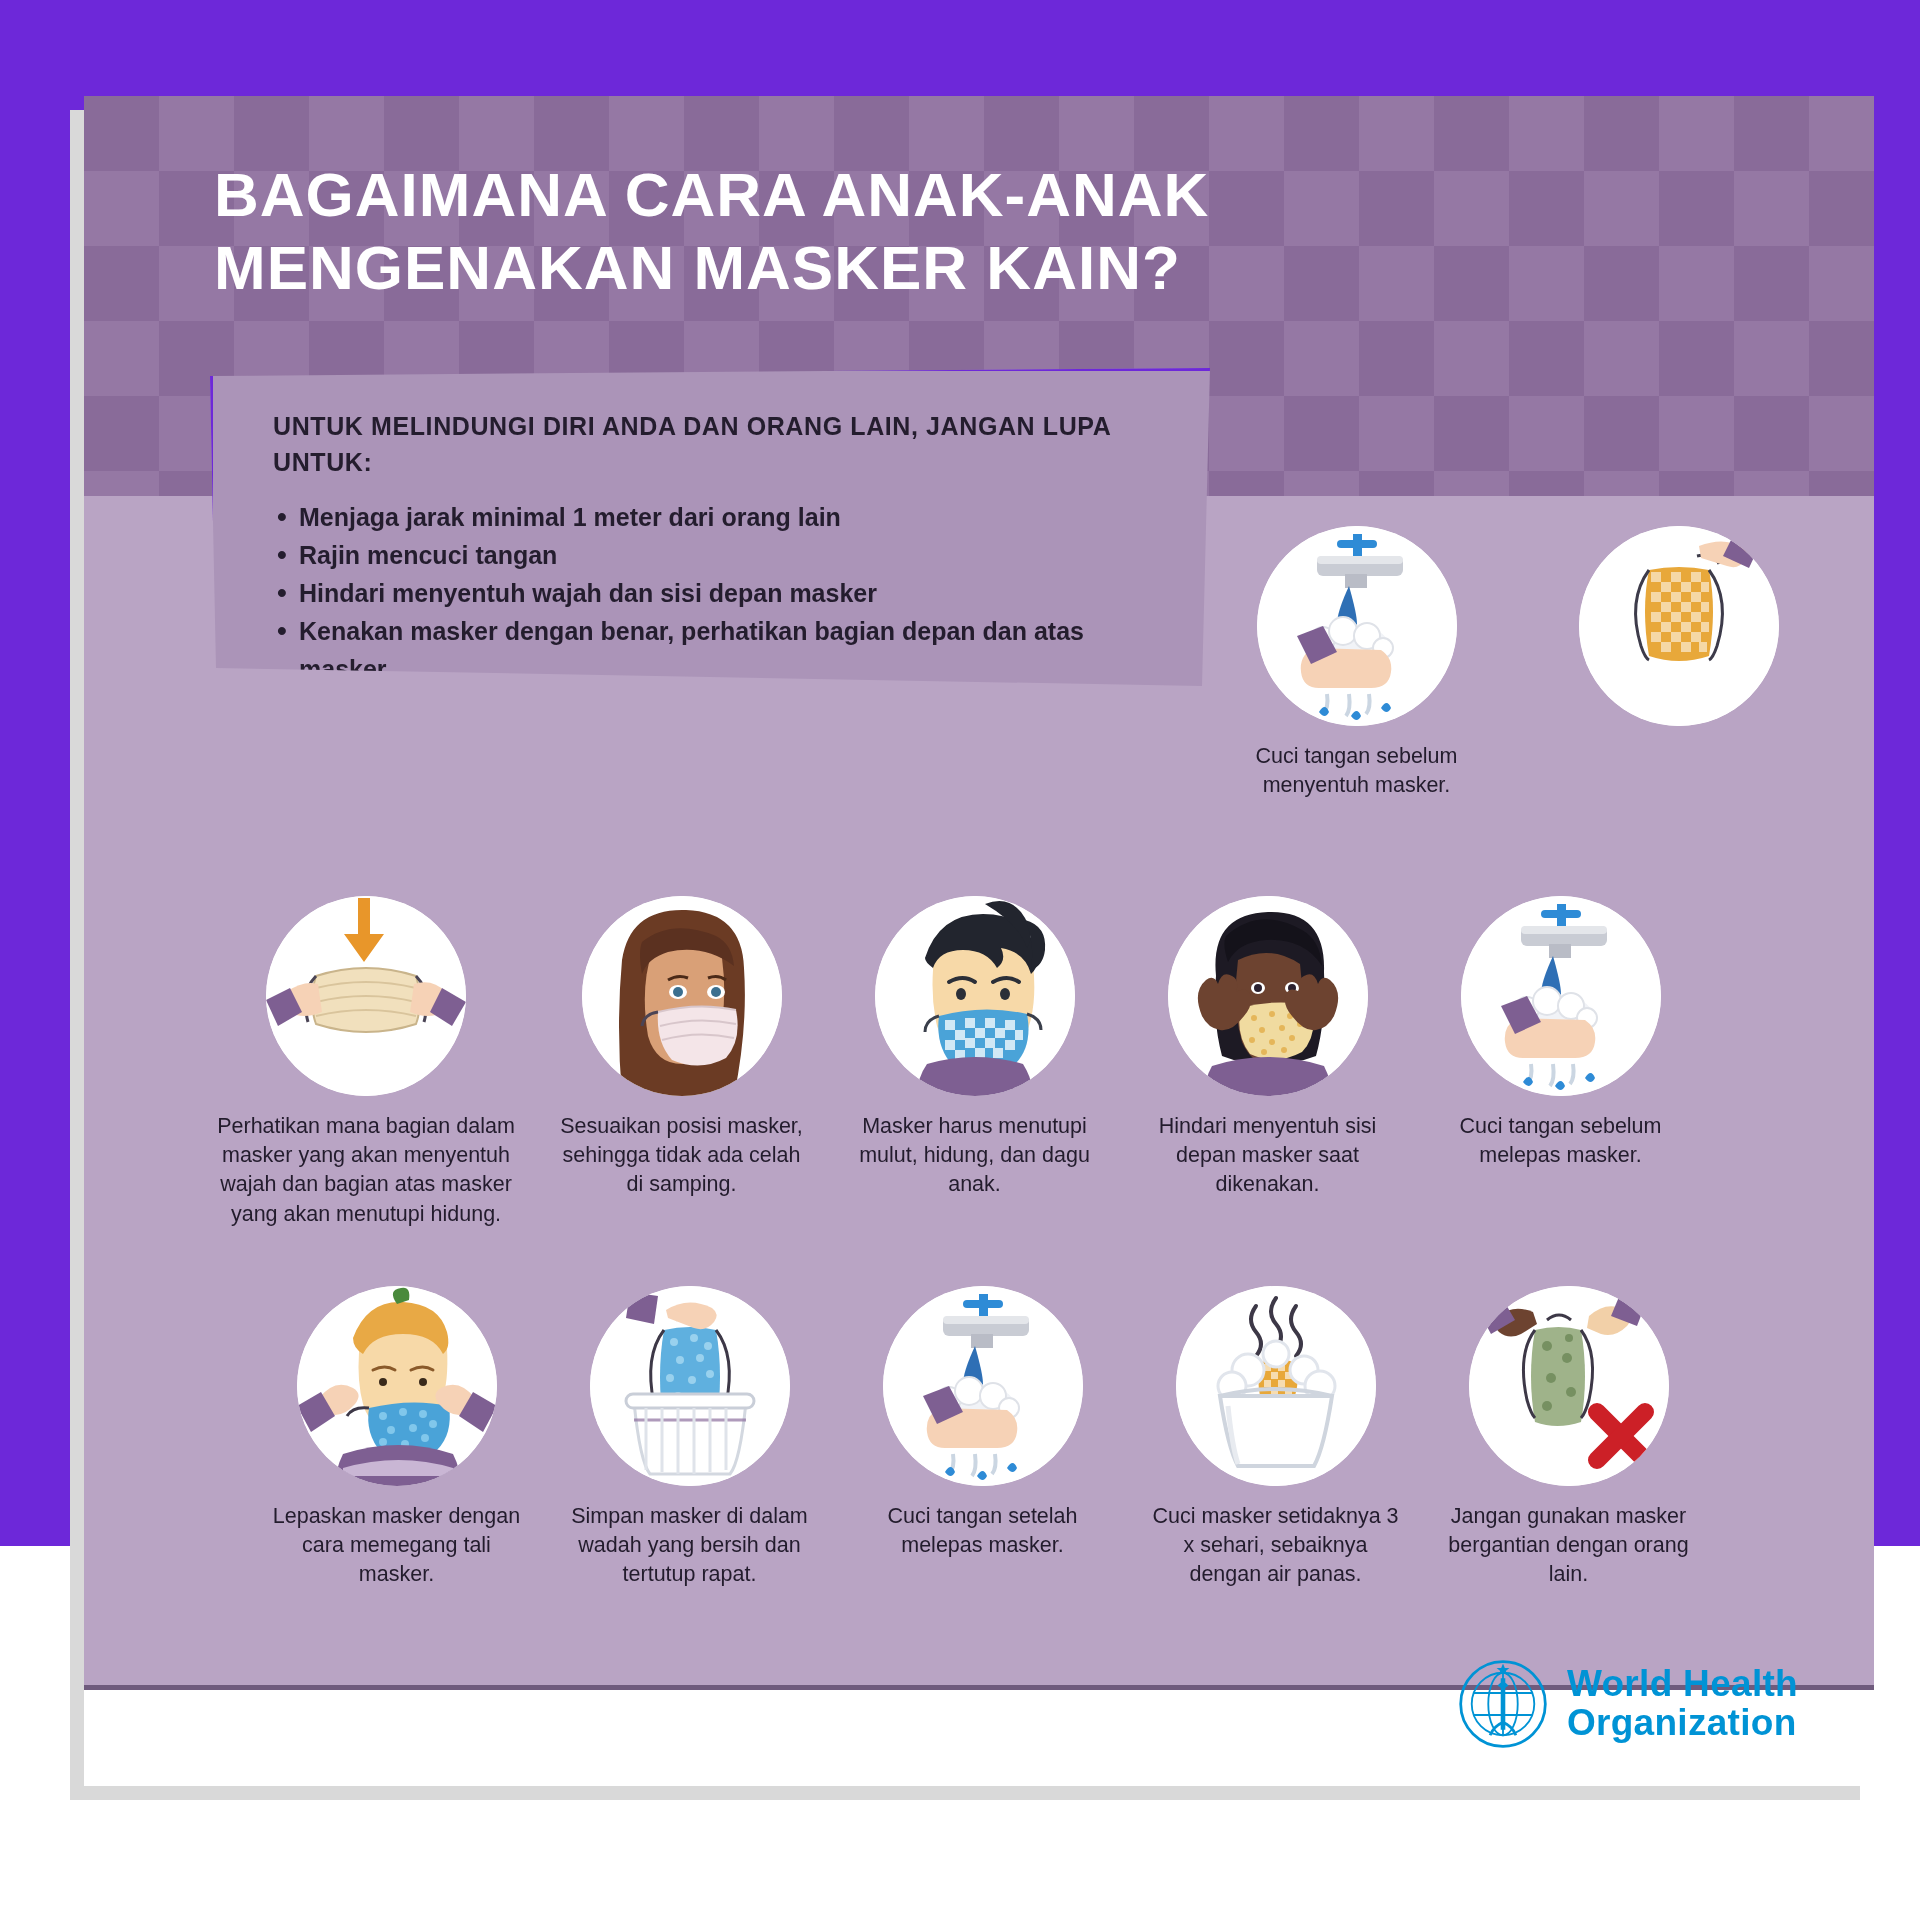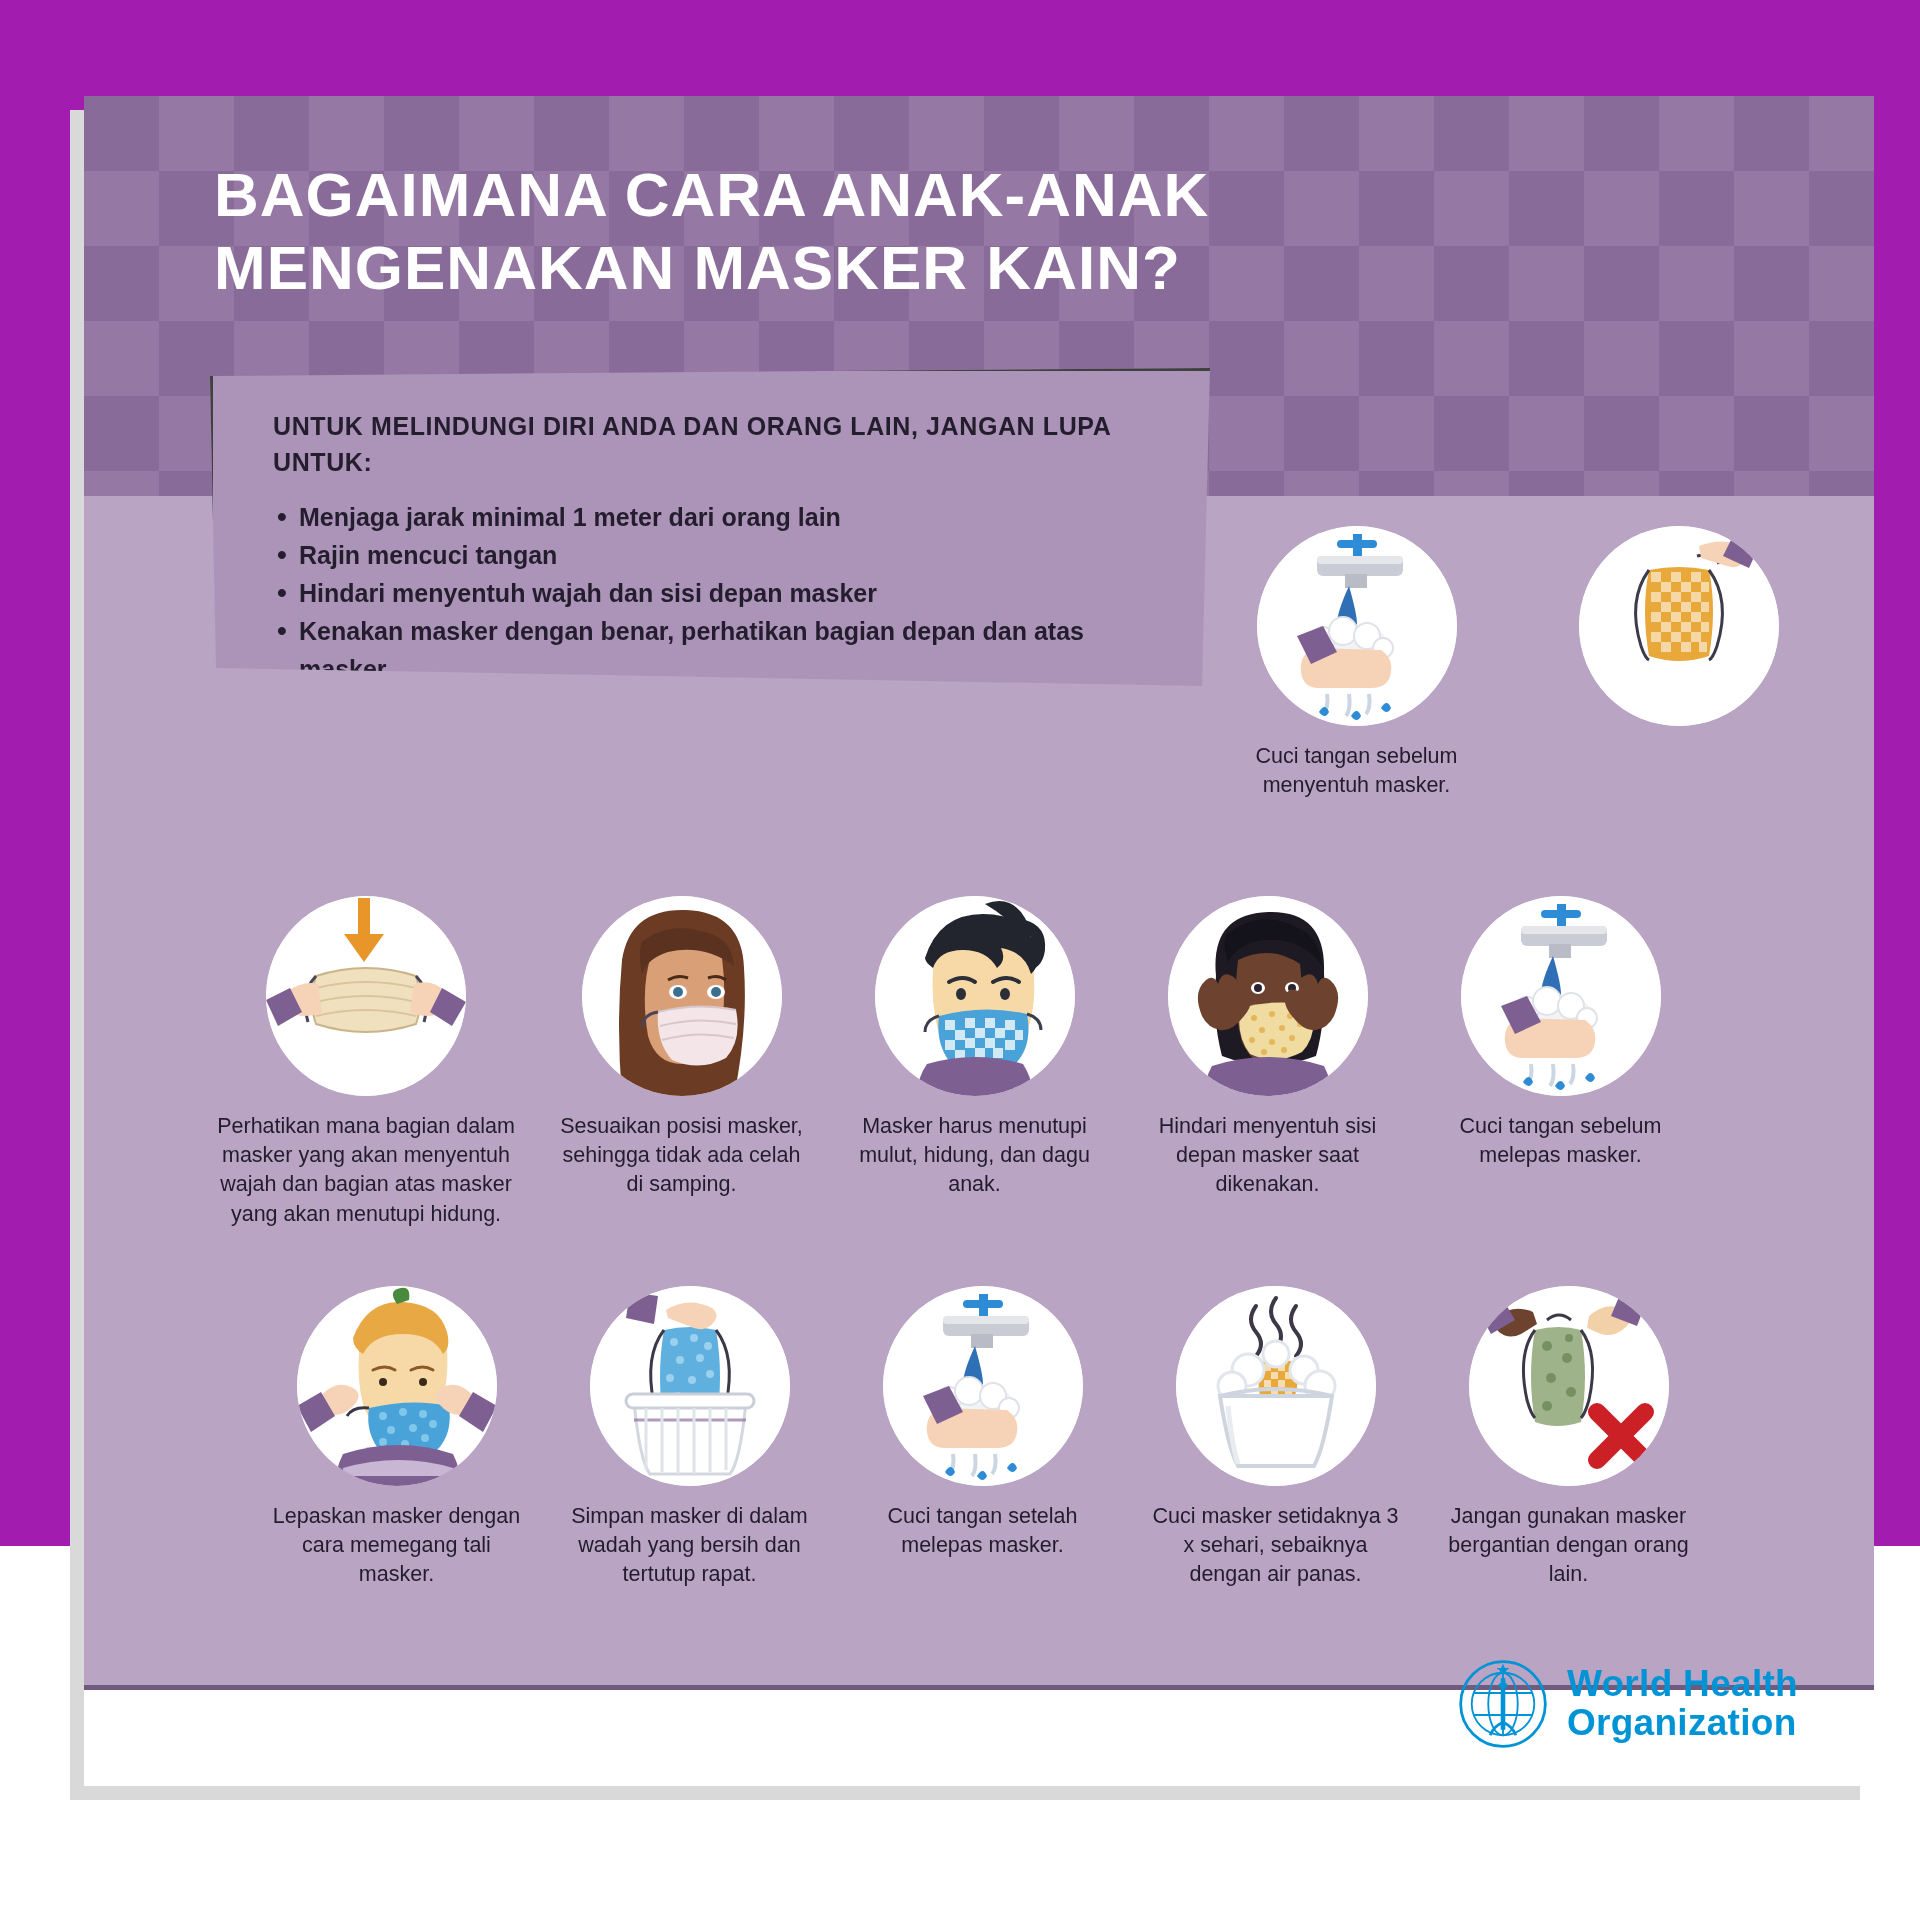--- a/index.html
+++ b/index.html
@@ -1,36 +1,36 @@
 <!DOCTYPE html>
 <html><head>
 <meta charset="utf-8">
 <style>
   html,body{margin:0;padding:0;background:#ffffff;}
   body{width:1920px;height:1908px;font-family:"Liberation Sans",sans-serif;}
-  .poster-wrap{position:relative;width:1920px;height:1546px;background:#a21caf;}
+  .poster-wrap{position:relative;width:1920px;height:1546px;background:#6d28d9;}
   .shadow{position:absolute;left:70px;top:110px;width:1790px;height:1690px;background:#d9d9d9;}
   .poster{position:absolute;left:84px;top:96px;width:1790px;height:1690px;background:#b9a4c4;overflow:hidden;}
 
   
   .header{position:absolute;left:0;top:0;width:100%;height:400px;
     background-color:#8e6f9e;
     background-image:
       linear-gradient(45deg, #9e81ad 25%, transparent 25%, transparent 75%, #9e81ad 75%),
       linear-gradient(45deg, #9e81ad 25%, transparent 25%, transparent 75%, #9e81ad 75%);
     background-size:150px 150px;
     background-position:0 0, 75px 75px;
   }
   .header-overlay{position:absolute;left:0;top:0;width:100%;height:400px;background:rgba(125,95,140,0.25);}
   .title{position:absolute;left:130px;top:62px;width:1400px;color:#ffffff;
     font-size:62px;font-weight:bold;line-height:1.18;letter-spacing:1px;}
 
   
   .intro-panel{position:absolute;left:126px;top:272px;width:1000px;height:318px;
-    background:#ab94b8;border:3px solid #404040;
+    background:#ab94b8;border:3px solid #6d28d9;
     clip-path:polygon(0 8px, 1000px 0, 992px 318px, 6px 300px);
     box-shadow:0 0 0 0 transparent;}
   .intro-inner{position:absolute;left:60px;top:38px;width:880px;color:#2b2335;}
   .intro-head{font-size:25px;font-weight:bold;line-height:1.42;letter-spacing:0.6px;margin-bottom:18px;color:#241d2e;}
   .intro-list{list-style:none;margin:0;padding:0;}
   .intro-list li{font-size:25px;line-height:1.52;color:#241d2e;padding-left:26px;position:relative;font-weight:600;}
   .intro-list li:before{content:"•";position:absolute;left:4px;top:-2px;font-size:28px;}
 
   
   .row{position:absolute;display:flex;}

